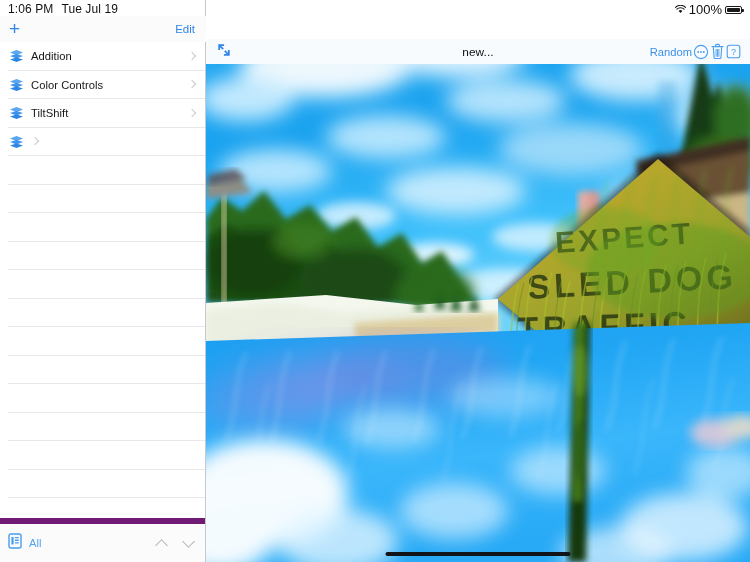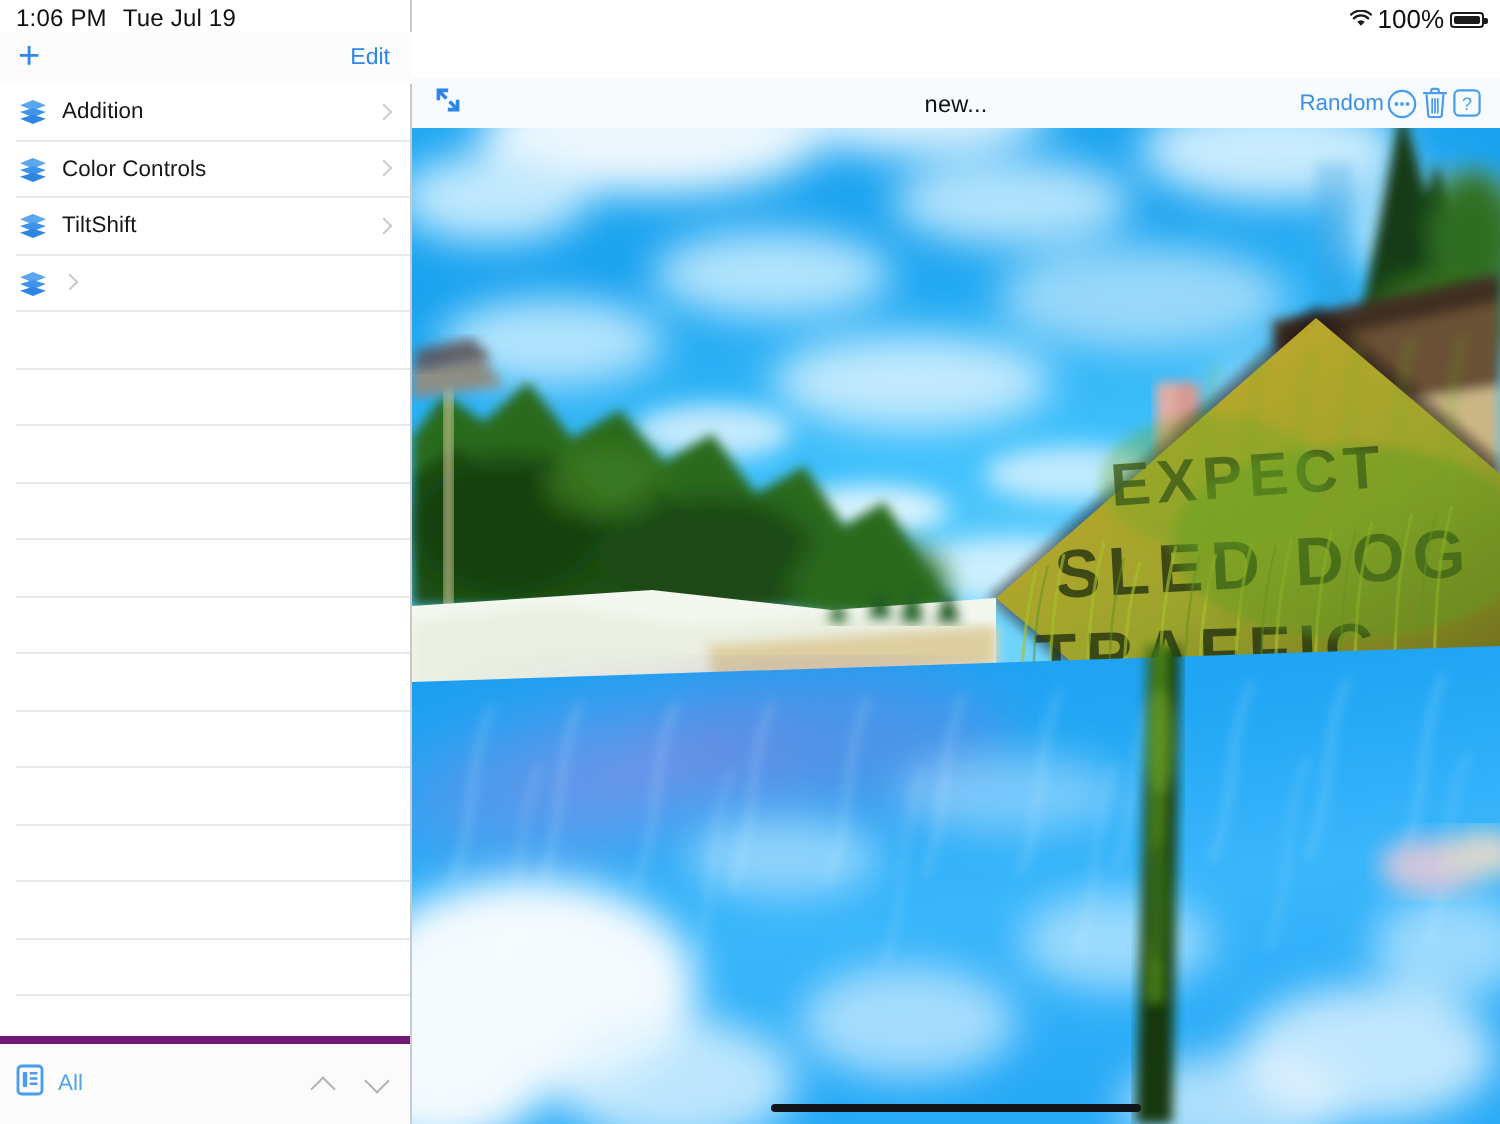--- a/index.html
+++ b/index.html
@@ -75,21 +75,21 @@
   }
   .chev::before {
     content:""; position:absolute; left:1px; top:1.2px;
     width:5px; height:5px; border-right:1.2px solid #b9b9bd; border-top:1.2px solid #b9b9bd;
     transform:rotate(45deg);
   }
   .row.empty { height:28.5px; }
 
   .sidebar-bottom {
     position:absolute; left:0; bottom:0; width:205px; height:44px;
-    background:#fbfbfb; border-top:4px solid #701a75;
+    background:#fbfbfb; border-top:6px solid #701a75;
     display:flex; align-items:center; padding:0 10px 0 8px;
   }
   .sb-left { display:flex; align-items:center; gap:7px; cursor:pointer; }
   .sb-all { font-size:11.2px; color:#53a4ee; }
   .sb-right { margin-left:auto; display:flex; align-items:center; gap:14px; }
   .updown { width:13px; height:13px; position:relative; cursor:pointer; }
   .updown::before {
     content:""; position:absolute; left:1.5px; top:4px;
     width:8px; height:8px; border-left:1.3px solid #b4b4b8; border-top:1.3px solid #b4b4b8;
     transform:rotate(45deg);

